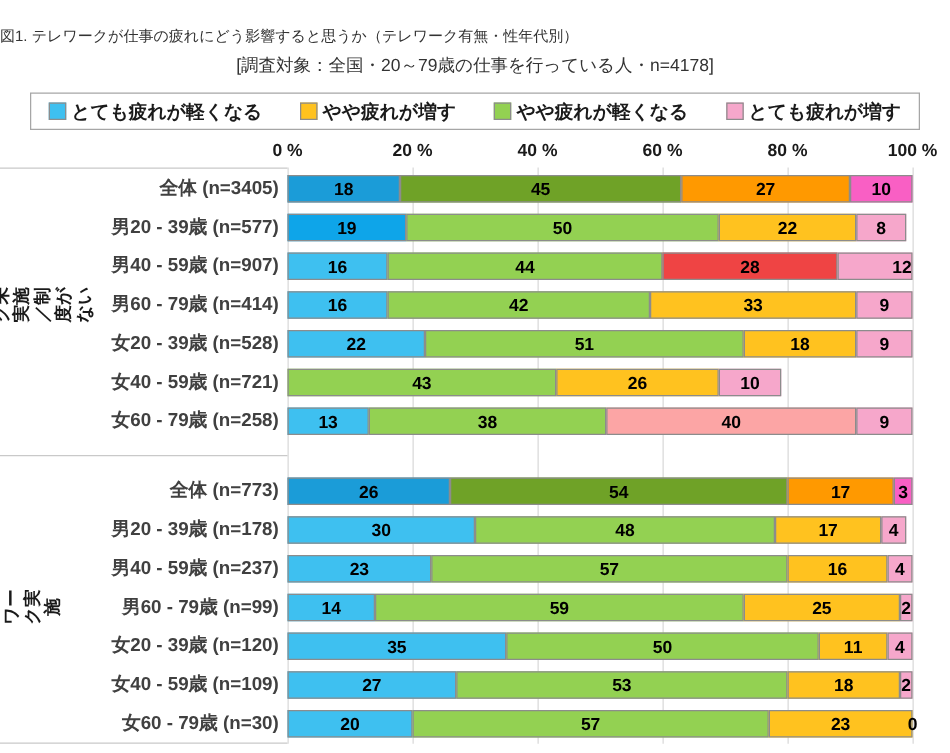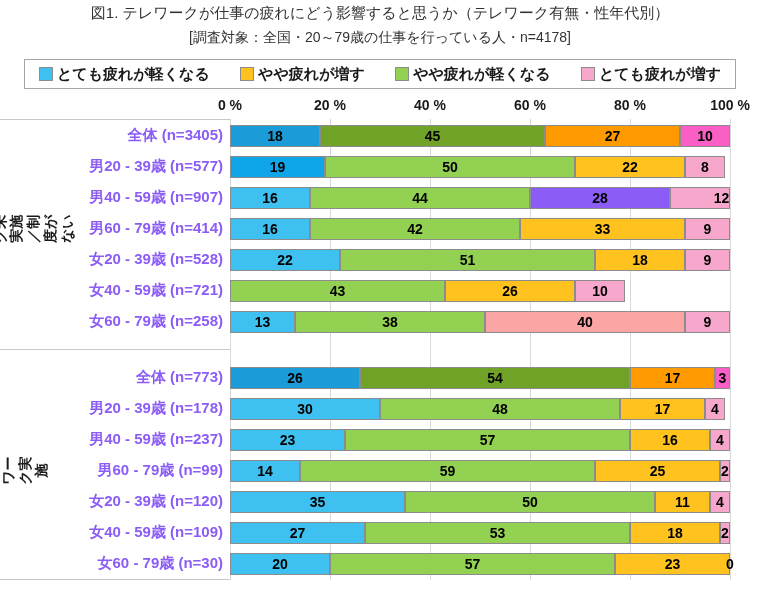--- a/index.html
+++ b/index.html
@@ -1,21 +1,21 @@
 <!DOCTYPE html>
 <html><head>
 <meta charset="utf-8">
 <style>
   html,body{margin:0;padding:0;background:#ffffff;}
   .page{
     width:760px;height:602px;box-sizing:border-box;
     font-family:"Liberation Sans","DejaVu Sans",sans-serif;
     color:#333;overflow:hidden;
   }
-  .title{ text-align:center; font-size:15px; color:#333; padding-top:4px; }
+  .title{ text-align:left; font-size:12px; color:#333; padding-top:21px; }
   .subtitle{ text-align:center; font-size:14px; color:#333; padding-top:6px; }
   .legend{
     margin:12px 24px 6px 24px; border:1px solid #a6a6a6;
     display:flex; justify-content:space-between; align-items:center;
     padding:5px 14px; height:18px;
   }
   .legend-item{ display:flex; align-items:center; gap:4px; font-size:15px; font-weight:bold; color:#1a1a1a; white-space:nowrap;}
   .swatch{ width:12px; height:12px; border:1px solid #8c8c8c; display:inline-block; }
   .axis-row{ position:relative; height:24px; margin-top:4px; }
   .axis-tick{
@@ -29,21 +29,21 @@
   .group{ display:flex; position:relative; z-index:1; }
   .vcol{ width:34px; display:flex; align-items:center; justify-content:center; }
   .vlabel{
     transform:rotate(-90deg); white-space:pre-line; text-align:center;
     font-size:14px; font-weight:bold; color:#1a1a1a; line-height:1.2;
   }
   .rows{ flex:1; display:flex; flex-direction:column; }
   .row{ display:flex; height:31px; align-items:center; }
   .rowlabel{
     width:196px; text-align:right; padding-right:7px; box-sizing:border-box;
-    font-size:15px; font-weight:bold; color:#8b5cf6; white-space:nowrap;
+    font-size:15px; font-weight:bold; color:#404040; white-space:nowrap;
   }
   .plot{ flex:1; height:100%; margin-right:30px; display:flex; align-items:center; position:relative; }
   .bar{ width:100%; height:22px; display:flex; position:relative; z-index:1; }
   .seg{
     box-sizing:border-box; border:1px solid #8c8c8c; height:100%;
     display:flex; align-items:center; justify-content:center; overflow:visible;
   }
   .seg.zero{ border:none; background:transparent !important; }
   .segval{ font-size:14px; font-weight:bold; color:#000; line-height:1; }
 </style>
@@ -137,21 +137,21 @@
           <div class="row">
             <div class="rowlabel">男40 - 59歳 (n=907)</div>
             <div class="plot">
               <div class="bar">
                 <span class="seg" style="width: 16%; background: rgb(62, 192, 240);">
                   <span class="segval">16</span>
                 </span>
                 <span class="seg" style="width: 44%; background: rgb(147, 209, 82);">
                   <span class="segval">44</span>
                 </span>
-                <span class="seg" style="width: 28%; background: #8b5cf6;">
+                <span class="seg" style="width: 28%; background: #ef4444;">
                   <span class="segval">28</span>
                 </span>
                 <span class="seg" style="width: 12%; background: rgb(246, 167, 203); padding-left: 43px;">
                   <span class="segval">12</span>
                 </span>
               </div>
             </div>
           </div>
           <div class="row">
             <div class="rowlabel">男60 - 79歳 (n=414)</div>

